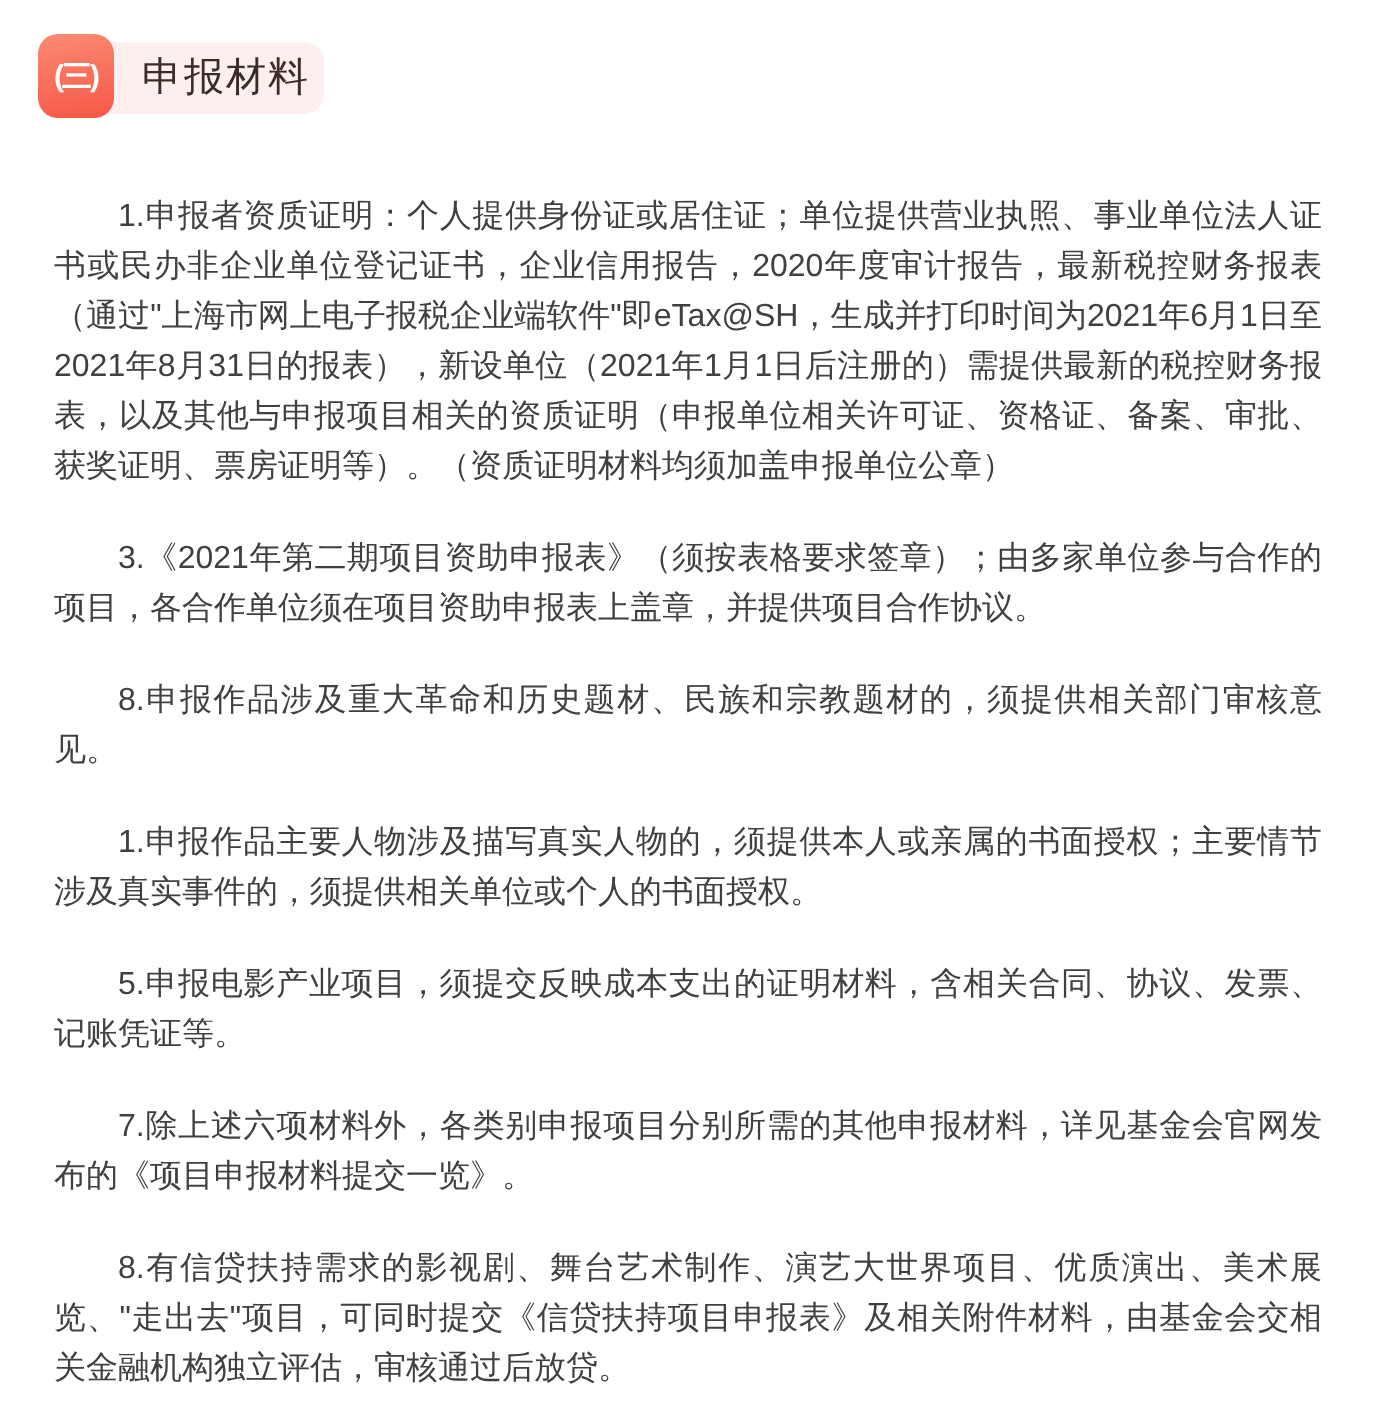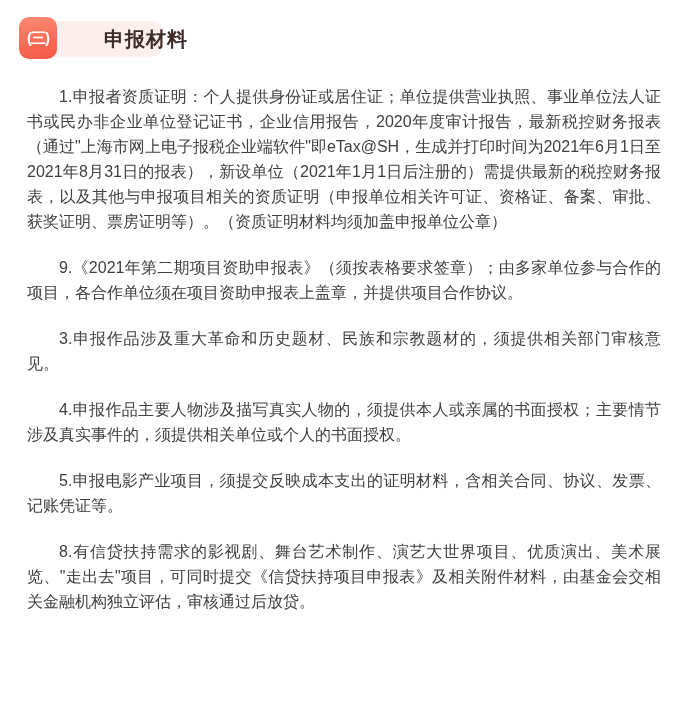--- a/index.html
+++ b/index.html
@@ -23,45 +23,46 @@
     width:38px; height:42px;
     border-radius:10px;
     background:linear-gradient(170deg, var(--badge_gradient_start,#fc8a72), var(--badge_gradient_end,#f55846));
     color:var(--badge_text,#fff);
     font-weight:bold; font-size:15px;
     display:flex; align-items:center; justify-content:center;
     z-index:2; letter-spacing:-1px;
   }
   .title {
     position:absolute; left:71px; top:21px; height:36px;
-    line-height:36px; font-size:20px; font-weight:bold;
+    line-height:36px; font-size:20px; font-weight:normal;
     color:var(--title_text,#3d2b28);
-    z-index:2; letter-spacing:1px;margin-left:33px;
+    z-index:2; letter-spacing:1px;
   }
   .content { padding:25px 27px 0 27px; }
   .content p {
     font-size:16px; line-height:25px;
     color:var(--body_text,#404040);
     text-align:justify; text-justify:inter-ideograph;
     text-indent:2em;
-    margin:0 0 21px 0;
+    margin:12px 0 21px 0;
   }
 </style>
 </head>
 <body>
 
 <div class="page">
   <div class="header">
     <div class="banner"></div>
     <div class="badge">
       <span>(三)</span>
     </div>
     <div class="title">申报材料</div>
   </div>
   <div class="content">
     <p>1.申报者资质证明：个人提供身份证或居住证；单位提供营业执照、事业单位法人证书或民办非企业单位登记证书，企业信用报告，2020年度审计报告，最新税控财务报表（通过"上海市网上电子报税企业端软件"即eTax@SH，生成并打印时间为2021年6月1日至2021年8月31日的报表），新设单位（2021年1月1日后注册的）需提供最新的税控财务报表，以及其他与申报项目相关的资质证明（申报单位相关许可证、资格证、备案、审批、获奖证明、票房证明等）。（资质证明材料均须加盖申报单位公章）</p>
-    <p>9.《2021年第二期项目资助申报表》（须按表格要求签章）；由多家单位参与合作的项目，各合作单位须在项目资助申报表上盖章，并提供项目合作协议。</p>
-    <p>3.申报作品涉及重大革命和历史题材、民族和宗教题材的，须提供相关部门审核意见。</p>
-    <p>4.申报作品主要人物涉及描写真实人物的，须提供本人或亲属的书面授权；主要情节涉及真实事件的，须提供相关单位或个人的书面授权。</p>
+    <p>3.《2021年第二期项目资助申报表》（须按表格要求签章）；由多家单位参与合作的项目，各合作单位须在项目资助申报表上盖章，并提供项目合作协议。</p>
+    <p>8.申报作品涉及重大革命和历史题材、民族和宗教题材的，须提供相关部门审核意见。</p>
+    <p>1.申报作品主要人物涉及描写真实人物的，须提供本人或亲属的书面授权；主要情节涉及真实事件的，须提供相关单位或个人的书面授权。</p>
     <p>5.申报电影产业项目，须提交反映成本支出的证明材料，含相关合同、协议、发票、记账凭证等。</p>
+    <p>7.除上述六项材料外，各类别申报项目分别所需的其他申报材料，详见基金会官网发布的《项目申报材料提交一览》。</p>
     <p>8.有信贷扶持需求的影视剧、舞台艺术制作、演艺大世界项目、优质演出、美术展览、"走出去"项目，可同时提交《信贷扶持项目申报表》及相关附件材料，由基金会交相关金融机构独立评估，审核通过后放贷。</p>
   </div>
 </div>
 
 </body></html>

